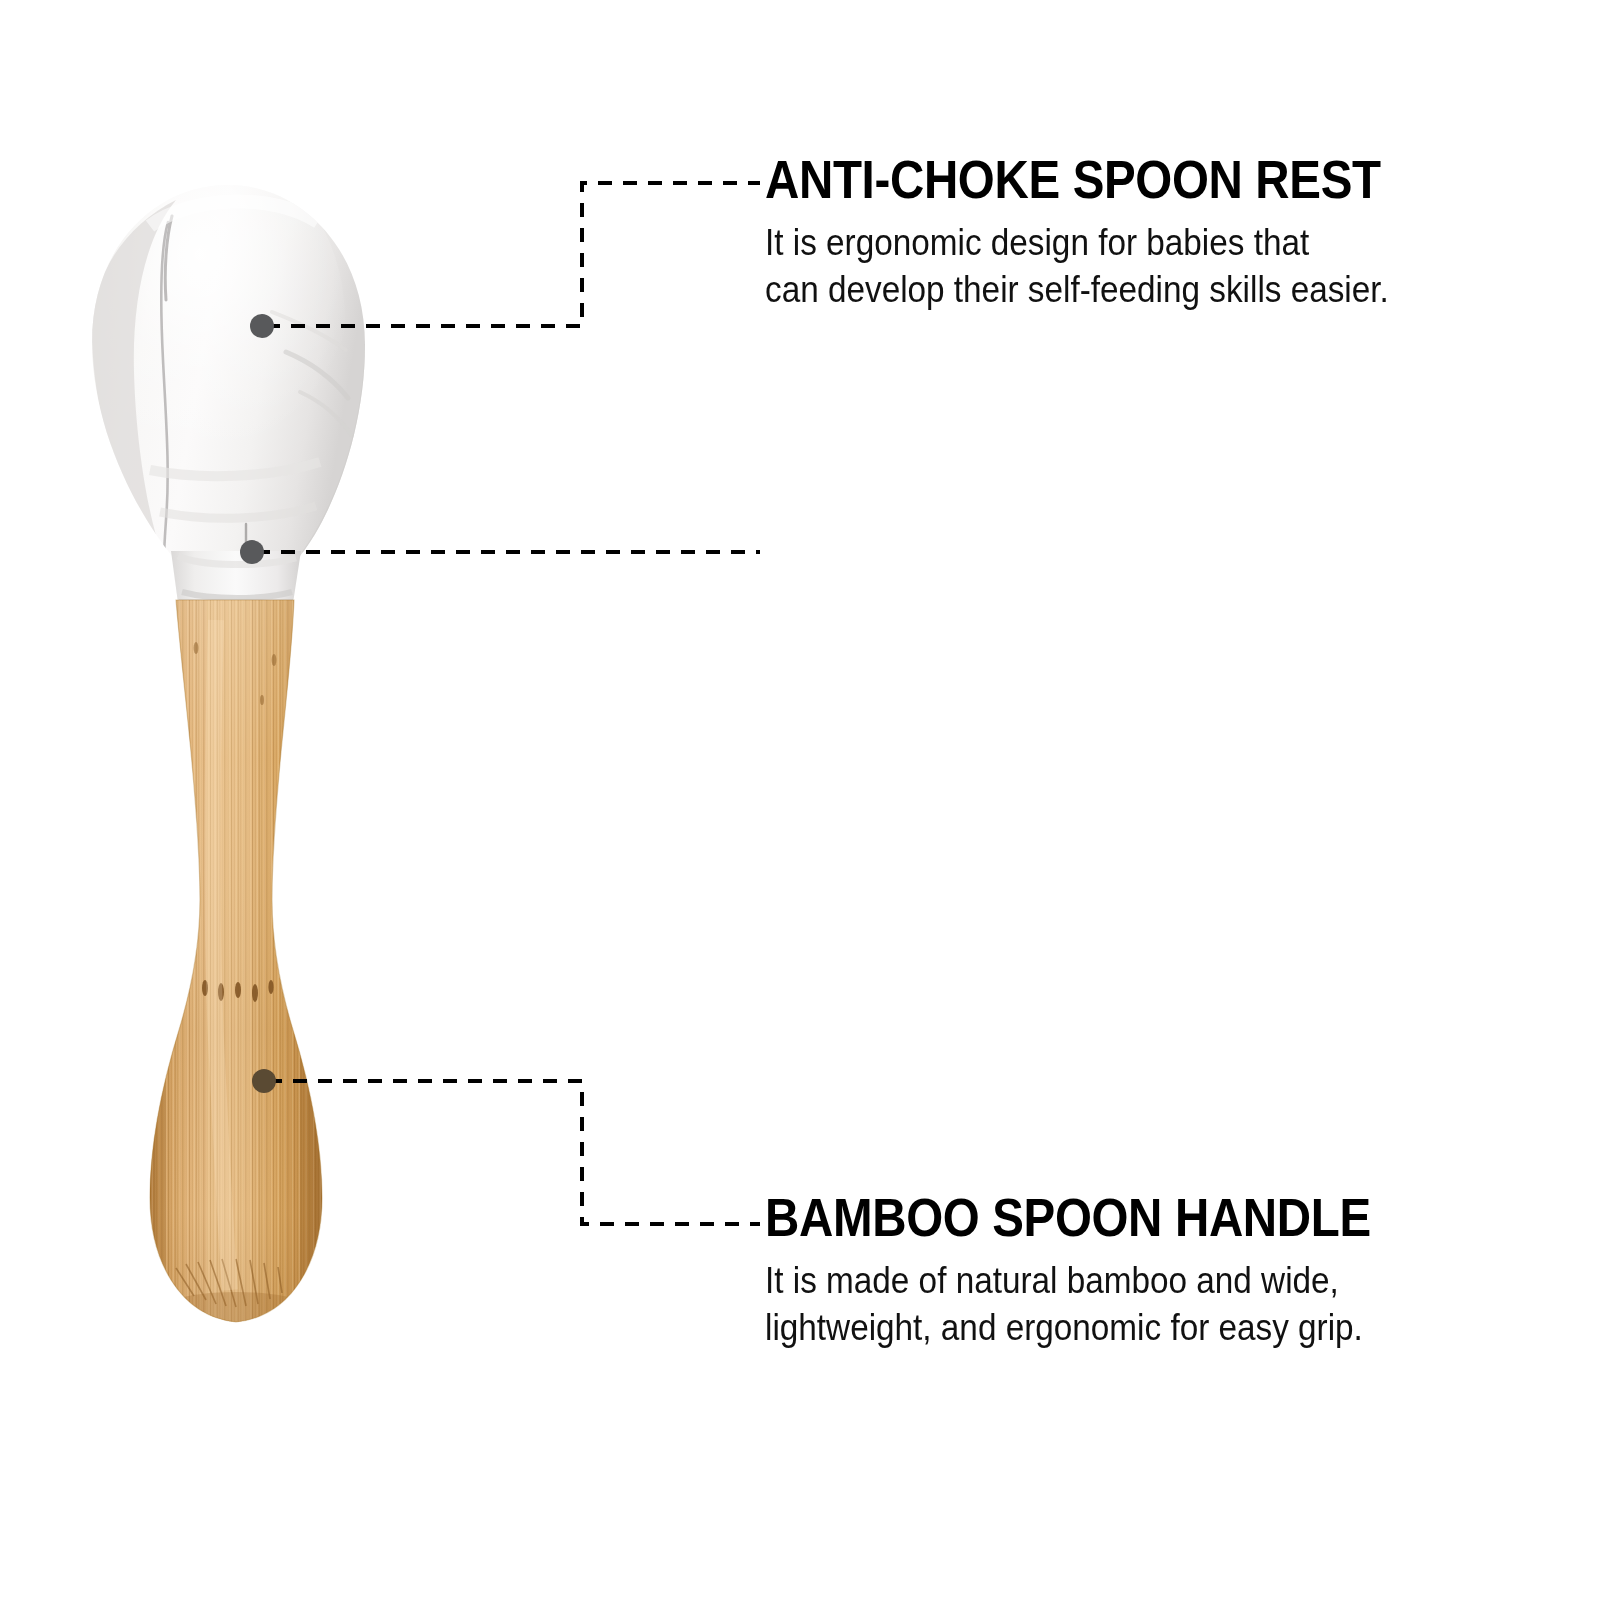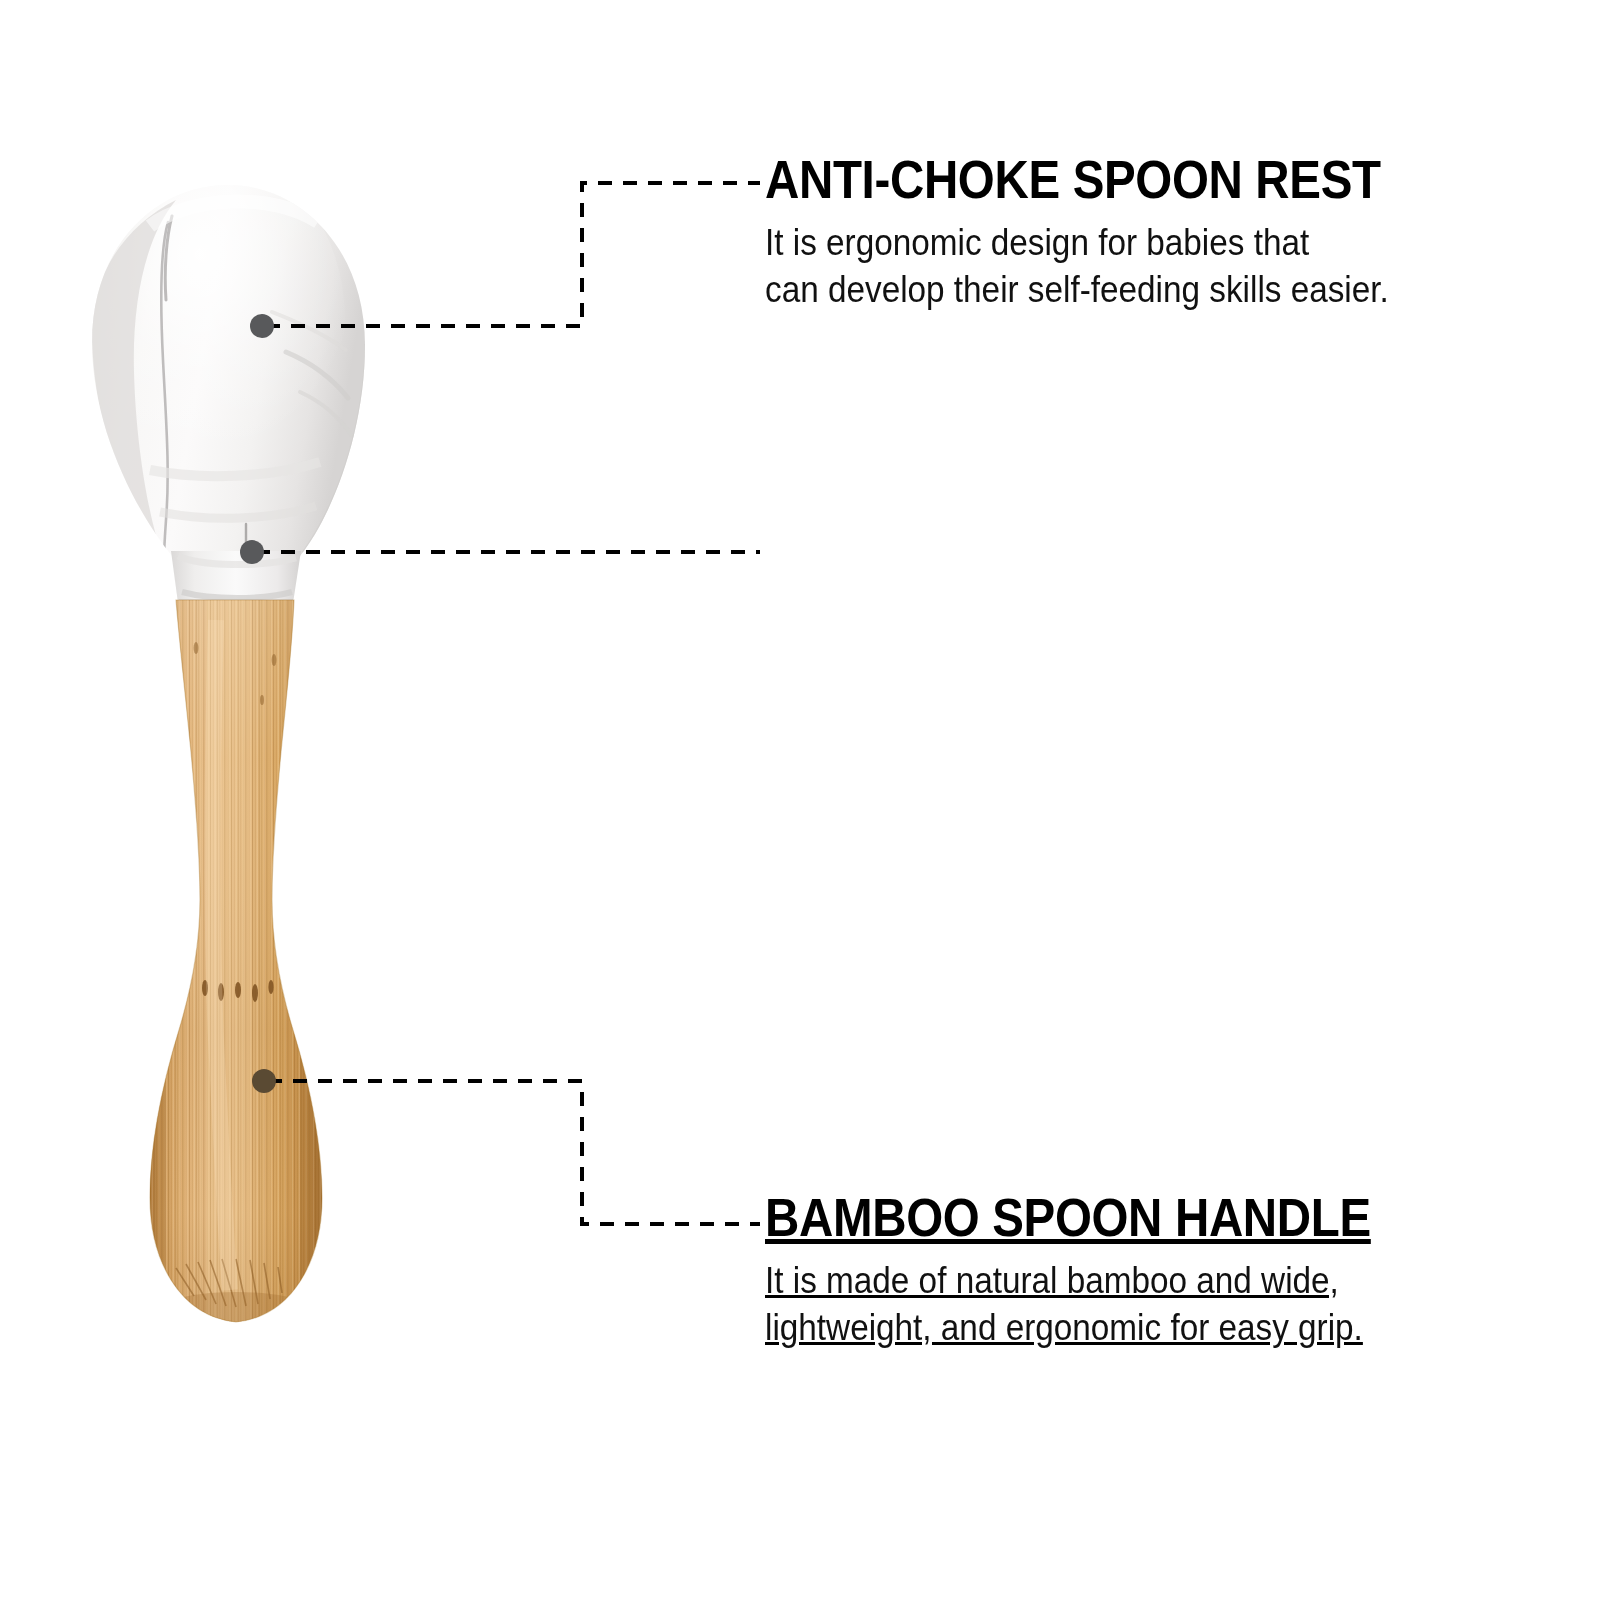--- a/index.html
+++ b/index.html
@@ -76,21 +76,21 @@
     transform: scaleX(0.90);
     transform-origin: left top;
   }
   .callout-body .line {
     display: block;
     white-space: nowrap;
   }
 
   #block-1 { left: 765px; top: 152px; }
   #block-2 { left: 765px; top: 521px; }
-  #block-3 { left: 765px; top: 1190px; text-decoration: underline; }
+  #block-3 { left: 765px; top: 1190px; }
 </style>
 </head>
 <body>
 
 <div id="infographic">
 
   <div id="product-figure">
     <svg id="product-svg" width="560" height="1600" viewBox="0 0 560 1600" xmlns="http://www.w3.org/2000/svg">
       <defs>
 

